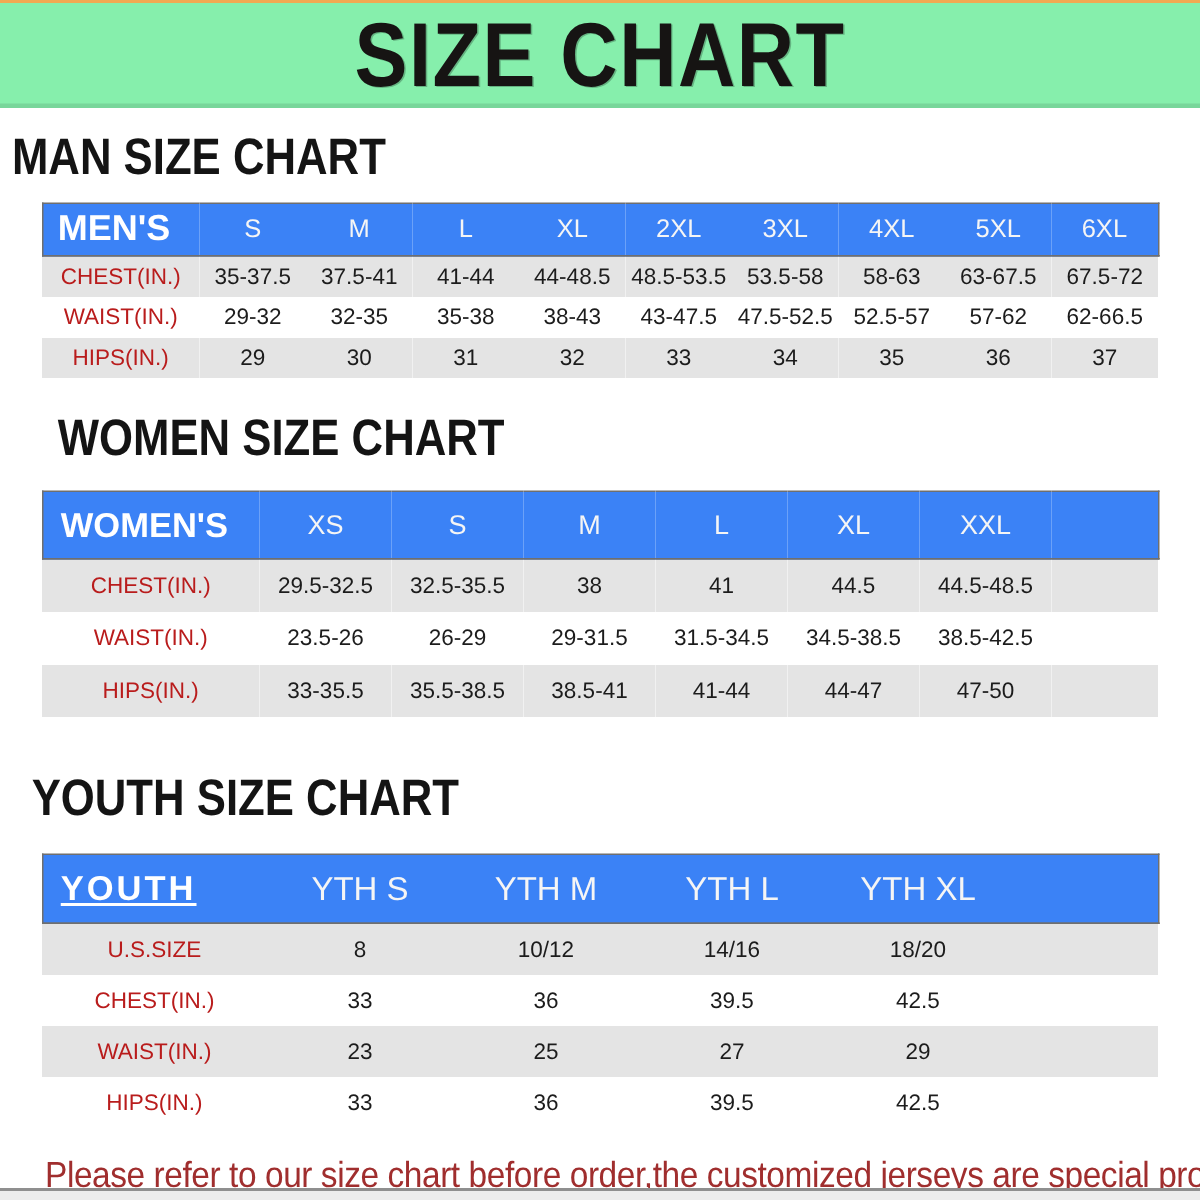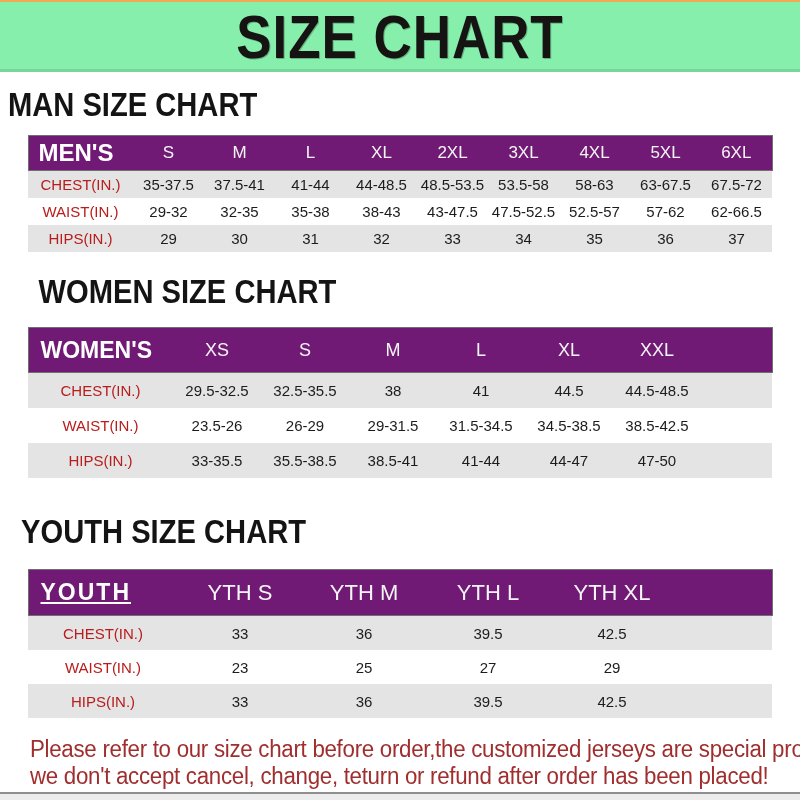--- a/index.html
+++ b/index.html
@@ -33,21 +33,21 @@
   .section-title span{display:inline-block;transform:scale(0.94,1.1);letter-spacing:0px;}
   #title-man{margin:17px 0 15px 0;}
   #title-women{margin:24px 0 20px 0;padding-left:29px;}
   #title-youth{margin:38px 0 22px 12px;}
   
   table.size-table{
     width:744px;margin:0 auto;
     border-collapse:collapse;table-layout:fixed;
   }
   table.size-table thead th{
-    background:#701a75;color:#f5f5f5;
+    background:#3b82f6;color:#f5f5f5;
     font-weight:normal;text-align:center;
     border-top:1px solid #6f6f6f;border-bottom:1px solid #6f6f6f;
   }
   table.size-table thead th:first-child{
     color:#ffffff;font-weight:bold;text-align:left;
     border-left:1px solid #6f6f6f;
   }
   table.size-table thead th:last-child{border-right:1px solid #6f6f6f;}
   table.size-table tbody tr:nth-child(odd){background:#E4E4E4;}
   table.size-table tbody tr:nth-child(even){background:#ffffff;}
@@ -239,20 +239,28 @@
         <th>YOUTH</th>
         <th>YTH S</th>
         <th>YTH M</th>
         <th>YTH L</th>
         <th>YTH XL</th>
         <th></th>
       </tr>
     </thead>
   <tbody>
       <tr>
+        <td class="row-label">U.S.SIZE</td>
+        <td>8</td>
+        <td>10/12</td>
+        <td>14/16</td>
+        <td>18/20</td>
+        <td></td>
+      </tr>
+      <tr>
         <td class="row-label">CHEST(IN.)</td>
         <td>33</td>
         <td>36</td>
         <td>39.5</td>
         <td>42.5</td>
         <td></td>
       </tr>
       <tr>
         <td class="row-label">WAIST(IN.)</td>
         <td>23</td>

